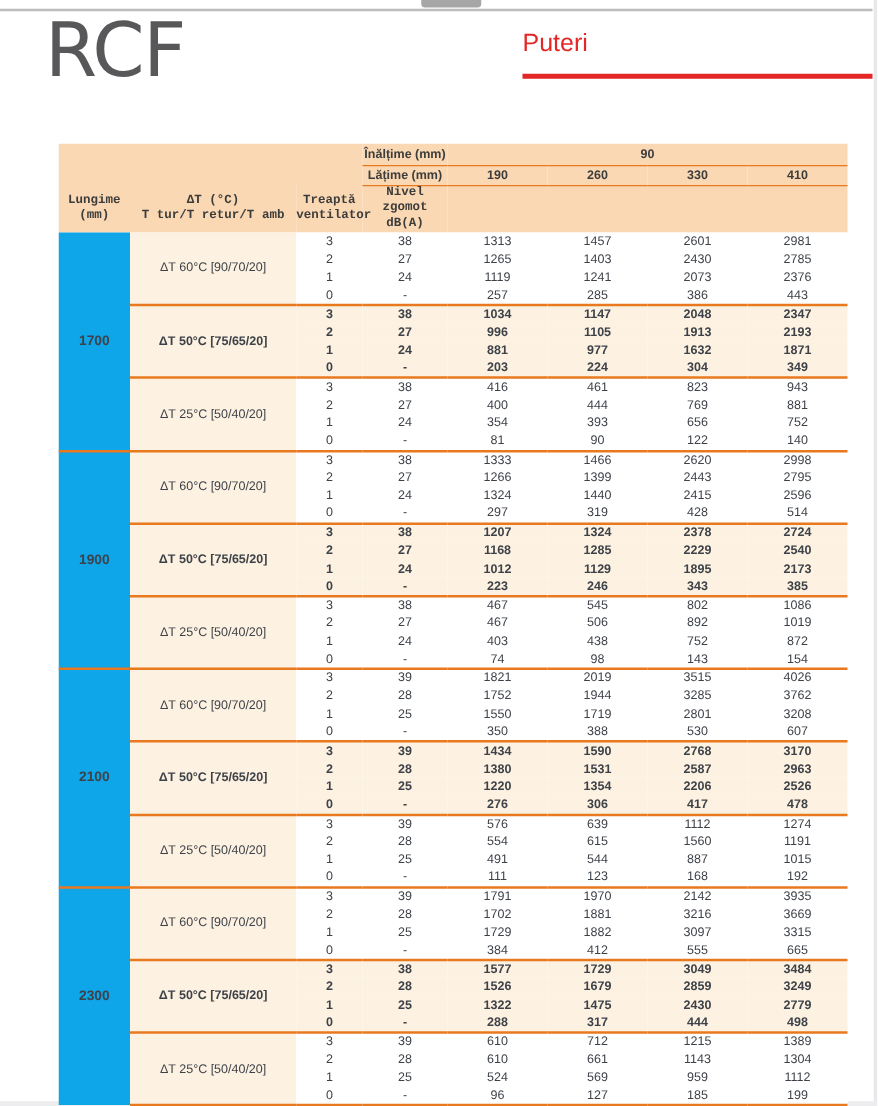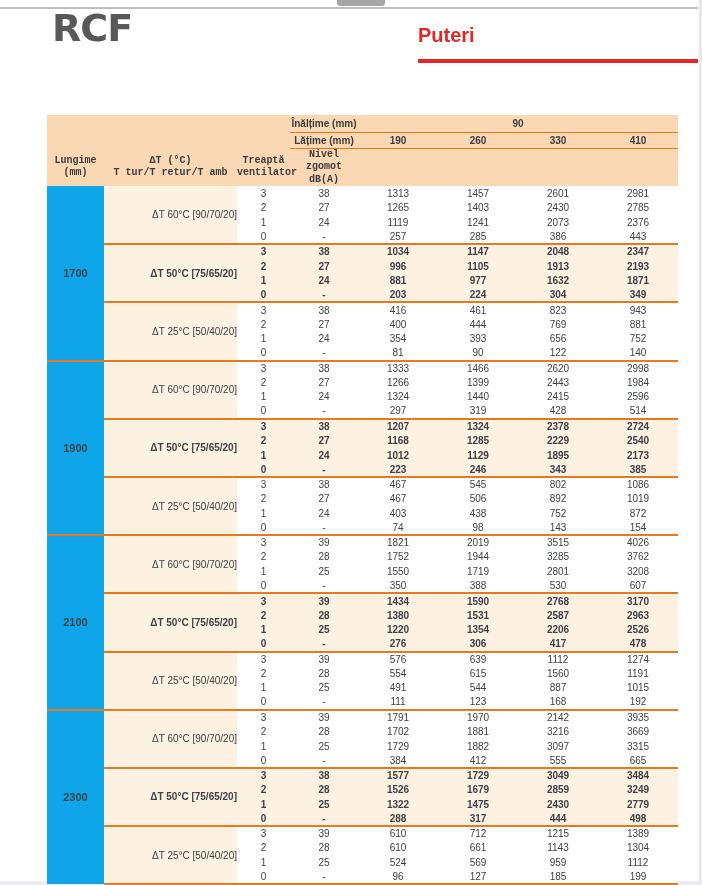--- a/index.html
+++ b/index.html
@@ -10,28 +10,28 @@
     color:var(--text-dark,#3d4249);
   }
   
   .top-line   { position:absolute; top:7px; left:0; width:698px; height:2px; background:var(--page-edge-gray,#bdbdbd); }
   .top-tab    { position:absolute; top:0; left:337px; width:48px; height:6px; background:#a6a6a6; border-radius:0 0 3px 3px; }
   .right-edge { position:absolute; top:0; right:0; width:3px; height:885px; background:#e8e8ea; }
   .bottom-edge{ position:absolute; bottom:0; left:0; width:702px; height:4px; background:#ededef; }
 
   
   .logo {
-    position:absolute; left:52px; top:6px;
-    font-size:38px; font-weight:700; letter-spacing:-1px;
+    position:absolute; left:36px; top:6px;
+    font-size:60px; font-weight:400; letter-spacing:-1px;
     color:var(--logo-gray,#58585a);
     font-family:"DejaVu Sans","Liberation Sans",sans-serif;
   }
   .section-title {
     position:absolute; left:418px; top:24px;
-    font-size:20px; font-weight:700; color:var(--accent-red,#e32726);
+    font-size:20px; font-weight:400; color:var(--accent-red,#e32726);
   }
   .red-rule { position:absolute; left:418px; top:59px; width:280px; height:4px; background:var(--accent-red,#e32726); }
 
   
   table.power {
     position:absolute; left:47px; top:115px;
     width:631px; border-collapse:collapse; table-layout:fixed;
   }
   table.power td { padding:0; font-size:10px; text-align:center; vertical-align:middle; }
 
@@ -40,21 +40,21 @@
   thead tr.hB { height:16px;margin-left:44px; }
   thead tr.hC { height:34px;font-family:Liberation Mono, monospace; }
   thead .hleft { text-align:left; padding-left:2px; }
   thead .u { border-bottom:1.5px solid var(--line-orange,#e8791f); }
   thead .two b { display:block; line-height:1.25; font-weight:700; }
 
   tbody tr { height:14.56px; }
   tbody td { background:#ffffff; color:var(--text-dark,#3d4249); }
   tbody td.col-lungime { background:#0ea5e9; font-weight:700; font-size:11px; }
   tbody tr.bold-row td { font-weight:700; background:var(--highlight-bg,#fdf1e1); }
-  tbody td.col-dt { background:var(--highlight-bg,#fdf1e1); font-size:10px;text-align:right; }
+  tbody td.col-dt { background:var(--highlight-bg,#fdf1e1); font-size:10px; }
   tbody tr.block-line td { border-top:2px solid var(--line-orange,#e8791f); }
   tbody tr.group-line td { border-top:2px solid var(--line-orange,#e8791f); }
   tbody tr.end-line td   { border-bottom:2px solid var(--line-orange,#e8791f); }
   tbody td.dt-end        { border-bottom:2px solid var(--line-orange,#e8791f); }
 </style>
 </head>
 <body>
 
 <div class="page">
   <div class="top-line"></div>
@@ -221,21 +221,21 @@
           <td>1466</td>
           <td>2620</td>
           <td>2998</td>
         </tr>
         <tr>
           <td>2</td>
           <td>27</td>
           <td>1266</td>
           <td>1399</td>
           <td>2443</td>
-          <td>1984</td>
+          <td>2795</td>
         </tr>
         <tr>
           <td>1</td>
           <td>24</td>
           <td>1324</td>
           <td>1440</td>
           <td>2415</td>
           <td>2596</td>
         </tr>
         <tr>

